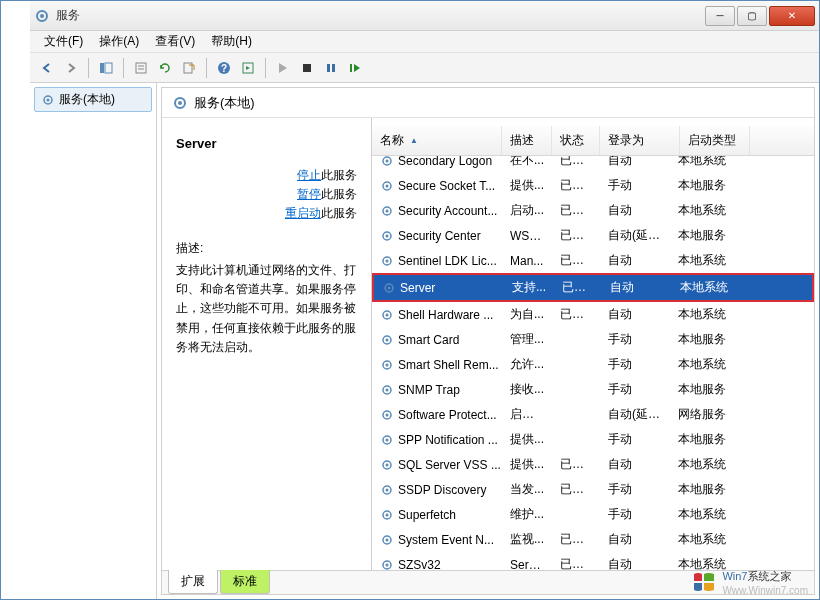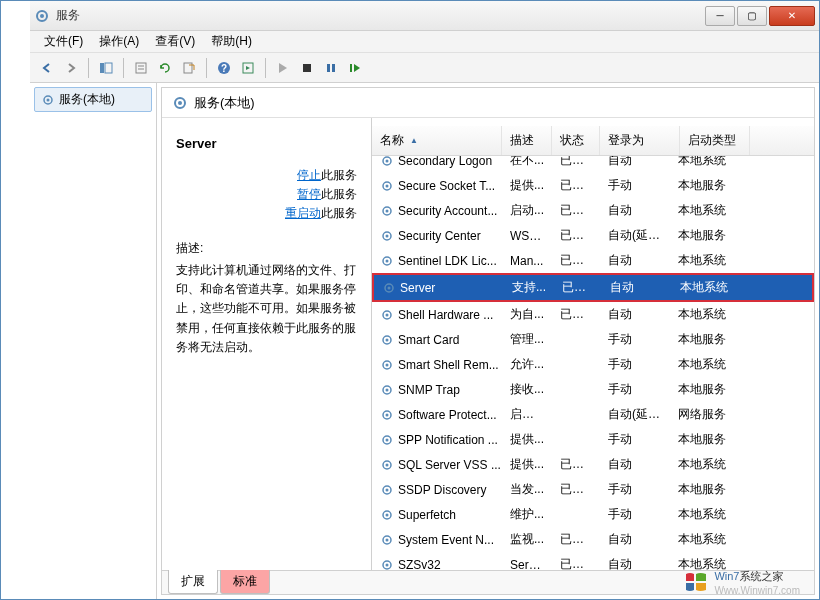--- a/index.html
+++ b/index.html
@@ -53,22 +53,22 @@
 
 .list-body { }
 .row { display: flex; font-size: 12px; align-items: center; padding: 2px 0; white-space: nowrap; }
 .row .cell { padding: 2px 8px; overflow: hidden; text-overflow: ellipsis; }
 .row .c-name { display: flex; align-items: center; gap: 4px; }
 .row .svc-icon { width: 14px; height: 14px; flex-shrink: 0; }
 .row.selected { background: #1e5fb3; color: #fff; border: 2px solid #d62f3a; }
 
 .tabs { height: 24px; display: flex; align-items: flex-end; border-top: 1px solid #d0d0d0; padding-left: 6px; font-size: 12px; background: #f8f8f8; }
 .tab { padding: 3px 12px; border: 1px solid #c0c0c0; border-top: none; background: #fff; margin-right: 2px; border-radius: 0 0 3px 3px; }
-.tab.inactive { background: #fca5a5; margin-top: 24px; }
-.watermark { position: absolute; bottom: 4px; right: 20px; font-size: 11px; color: #999; display: flex; align-items: center; gap: 6px; }
+.tab.inactive { background: #bef264; margin-top: 24px; }
+.watermark { position: absolute; bottom: 4px; right: 12px; font-size: 11px; color: #999; display: flex; align-items: center; gap: 6px; }
 .watermark .logo { font-weight: bold; }
 .wm1 { color: #3a6ea5; }
 .wm3 { color: #333; }
 </style>
 </head>
 <body>
 
 <div class="window">
 
   <div class="titlebar">

